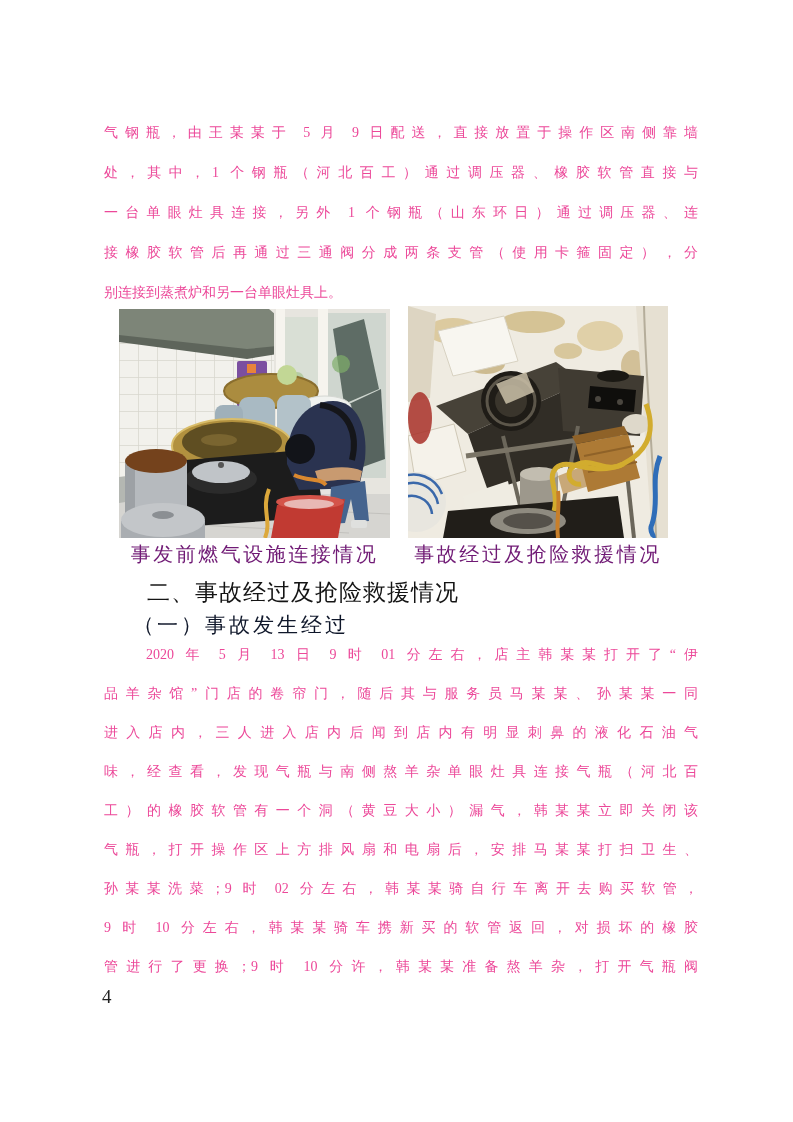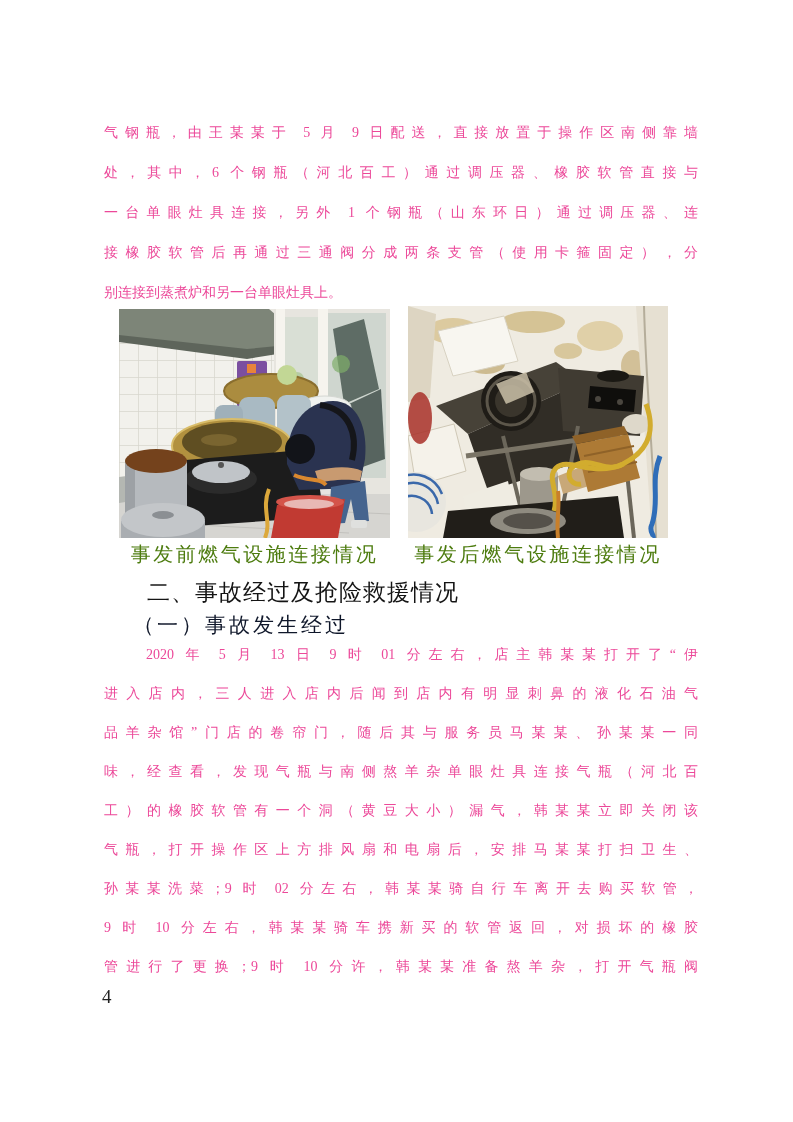--- a/index.html
+++ b/index.html
@@ -19,21 +19,21 @@
   }
   .line.lastline{text-align-last:left;}
   .line.indent{text-indent:42px;}
   .bodyblock .line{line-height:39px;height:39px;}
   .figure{position:absolute;overflow:hidden;background:#ddd;}
   .fig-before{left:119px;top:309px;width:271px;height:229px;}
   .fig-after{left:408px;top:306px;width:260px;height:232px;}
   .caption{
     position:absolute;top:541px;height:28px;
     font-size:20px;letter-spacing:2.5px;text-align:center;
-    color:#4d7c0f;font-family:"Liberation Serif","DejaVu Serif",serif;
+    color:#701a75;font-family:"Liberation Serif","DejaVu Serif",serif;
   }
   .cap-before{left:119px;width:271px;}
   .cap-after{left:408px;width:260px;}
   .heading1{
     position:absolute;left:147px;top:577px;
     font-family:"Liberation Sans","DejaVu Sans",sans-serif;
     font-weight:normal;font-size:23px;color:#141414;letter-spacing:1px;
   }
   .heading2{
     position:absolute;left:133px;top:611px;
@@ -46,21 +46,21 @@
   }
   svg{display:block;}
 </style>
 </head>
 <body>
 
 <div class="page">
 
   <div class="textblock" style="top:113px;">
     <div class="line">气钢瓶，由王某某于 5 月 9 日配送，直接放置于操作区南侧靠墙</div>
-    <div class="line">处，其中，6 个钢瓶（河北百工）通过调压器、橡胶软管直接与</div>
+    <div class="line">处，其中，1 个钢瓶（河北百工）通过调压器、橡胶软管直接与</div>
     <div class="line">一台单眼灶具连接，另外 1 个钢瓶（山东环日）通过调压器、连</div>
     <div class="line">接橡胶软管后再通过三通阀分成两条支管（使用卡箍固定），分</div>
     <div class="line lastline">别连接到蒸煮炉和另一台单眼灶具上。</div>
   </div>
 
   <div class="figure fig-before">
     <svg width="271" height="229" viewBox="0 0 271 229">
       <defs>
         <pattern id="p1tiles" width="19" height="17" patternUnits="userSpaceOnUse">
           <path d="M19 0H0V17" fill="none" stroke="#d8d6ce" stroke-width="1.5"></path>
@@ -213,29 +213,29 @@
       <path d="M238,98 C250,130 235,148 215,158 C185,172 160,150 148,162 C138,172 152,186 146,205" stroke="#d2ac2e" stroke-width="5" fill="none"></path>
       <path d="M215,158 C200,168 185,152 170,158 C155,164 161,180 173,178" stroke="#d2ac2e" stroke-width="5" fill="none"></path>
 
       <path d="M150,185 C152,200 148,215 150,232" stroke="#c87f2a" stroke-width="4" fill="none"></path>
 
       <path d="M252,150 C242,175 252,195 244,218 C240,226 247,229 245,232" stroke="#2f6db8" stroke-width="5" fill="none"></path>
     </svg>
   </div>
 
   <div class="caption cap-before">事发前燃气设施连接情况</div>
-  <div class="caption cap-after">事发后燃气设施连接情况</div>
+  <div class="caption cap-after">事故经过及抢险救援情况</div>
 
   <div class="heading1">二、事故经过及抢险救援情况</div>
   <div class="heading2">（一）事故发生经过</div>
 
   <div class="textblock bodyblock" style="top:635px;">
     <div class="line indent">2020 年 5 月 13 日 9 时 01 分左右，店主韩某某打开了“伊</div>
+    <div class="line">品羊杂馆”门店的卷帘门，随后其与服务员马某某、孙某某一同</div>
     <div class="line">进入店内，三人进入店内后闻到店内有明显刺鼻的液化石油气</div>
-    <div class="line">品羊杂馆”门店的卷帘门，随后其与服务员马某某、孙某某一同</div>
     <div class="line">味，经查看，发现气瓶与南侧熬羊杂单眼灶具连接气瓶（河北百</div>
     <div class="line">工）的橡胶软管有一个洞（黄豆大小）漏气，韩某某立即关闭该</div>
     <div class="line">气瓶，打开操作区上方排风扇和电扇后，安排马某某打扫卫生、</div>
     <div class="line">孙某某洗菜；9 时 02 分左右，韩某某骑自行车离开去购买软管，</div>
     <div class="line">9 时 10 分左右，韩某某骑车携新买的软管返回，对损坏的橡胶</div>
     <div class="line">管进行了更换；9 时 10 分许，韩某某准备熬羊杂，打开气瓶阀</div>
   </div>
 
   <div class="pagenum">4</div>
 

